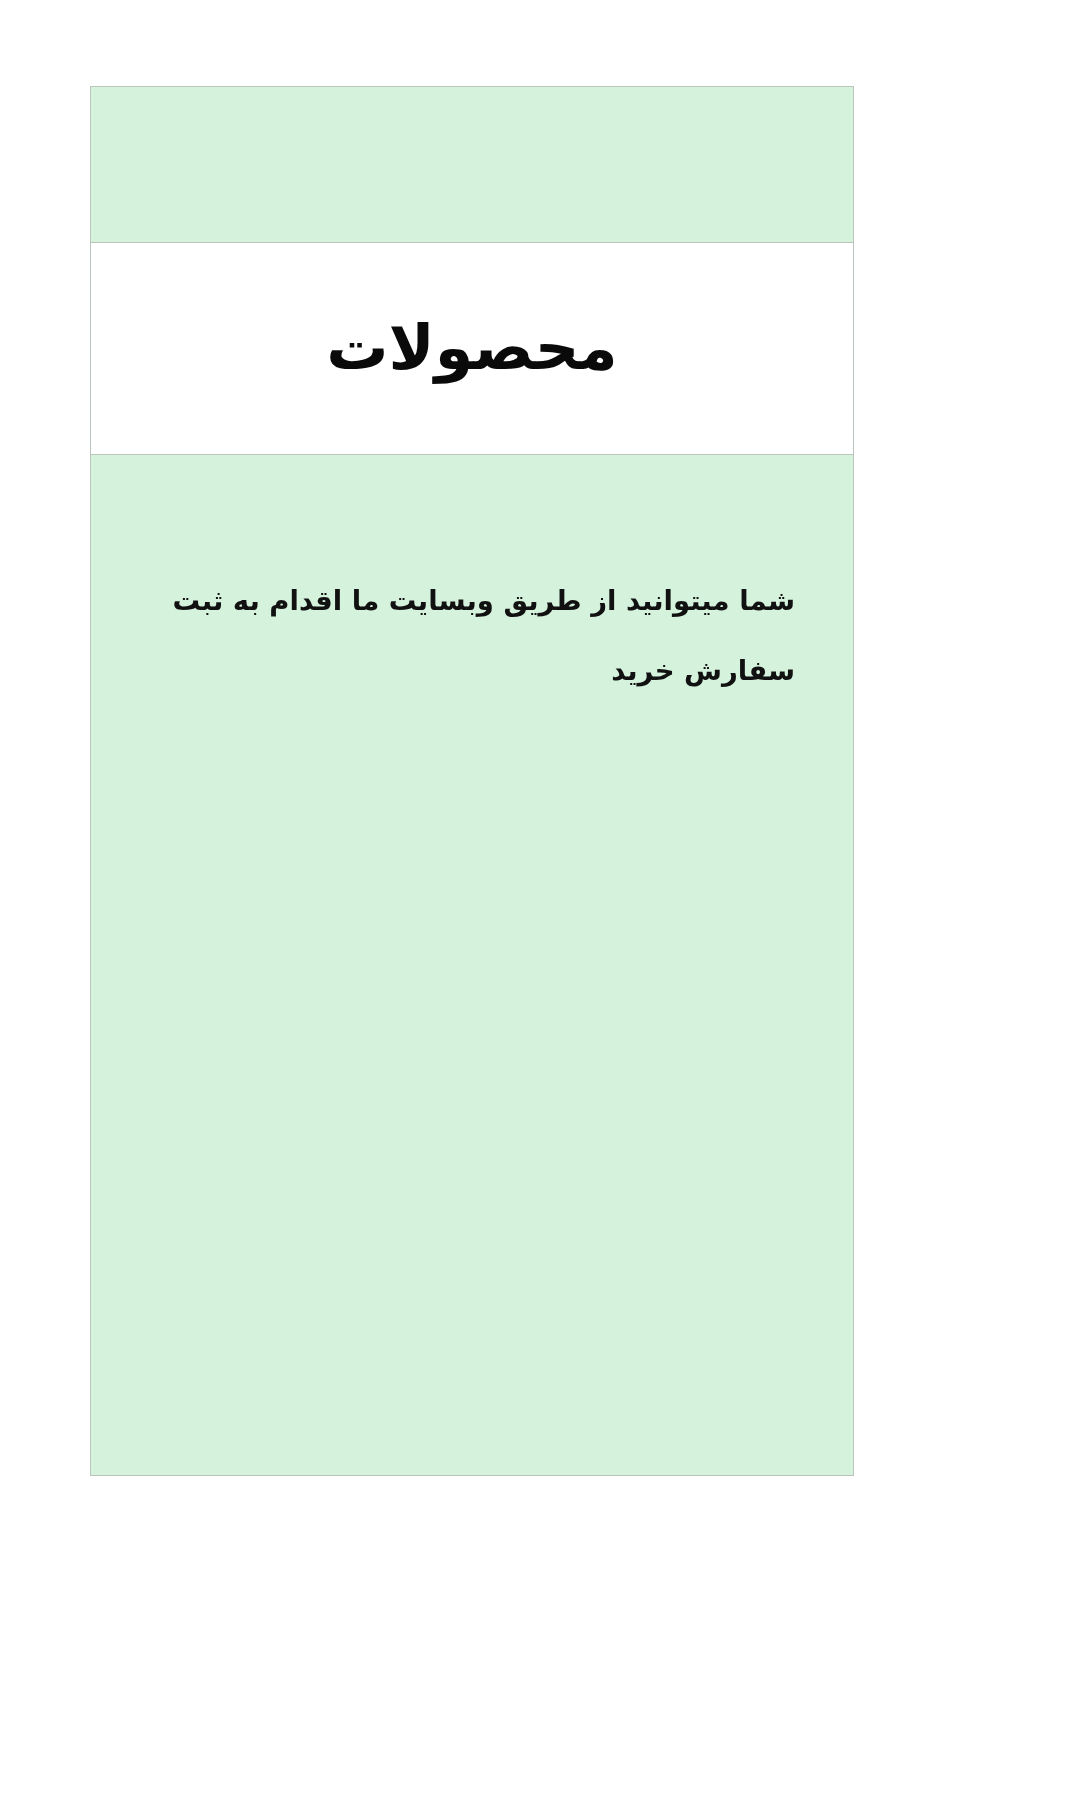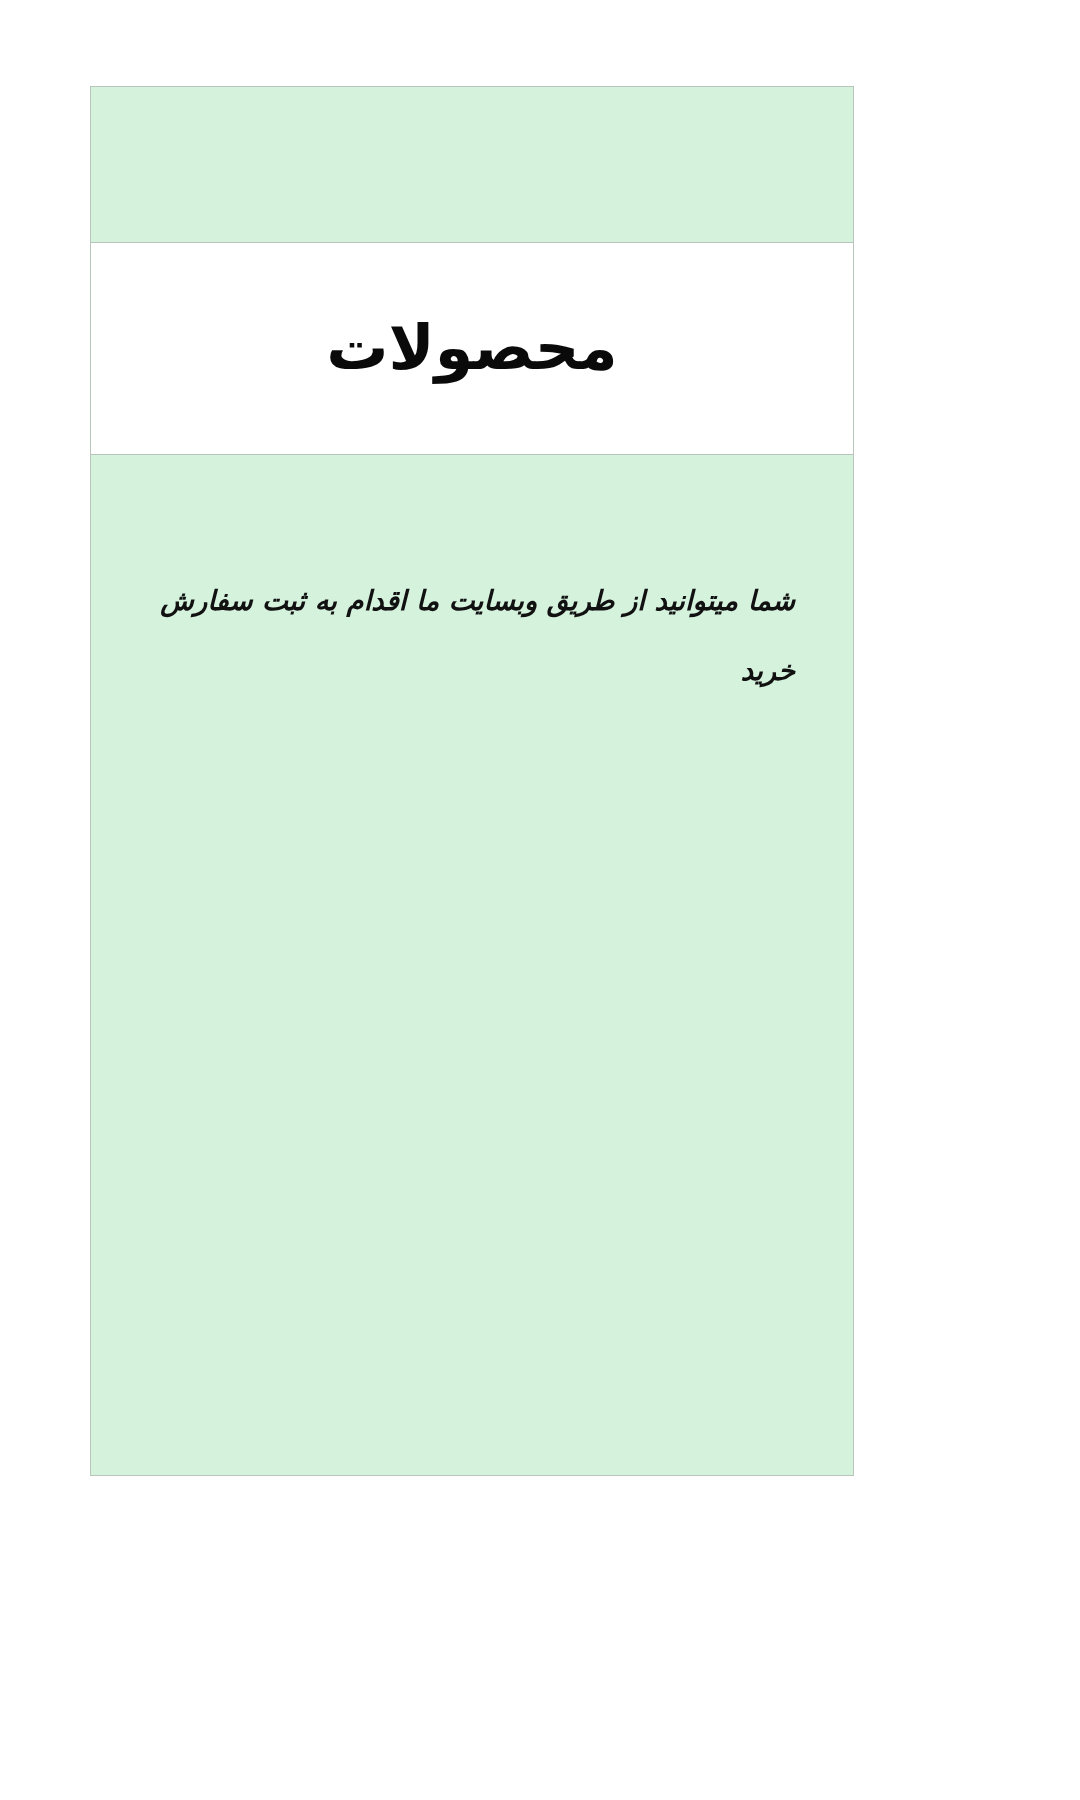--- a/index.html
+++ b/index.html
@@ -62,21 +62,20 @@
     text-align: center;
     direction: rtl;
   }
 
   
   .body-band {
     flex: 1;
     background: #d5f2dd;
     box-sizing: border-box;
     padding: 110px 58px 0 58px;
-    font-style: italic;
   }
 
   .body-paragraph {
     direction: rtl;
     text-align: right;
     font-size: 27.5px;
     font-weight: bold;
     color: #111111;
     line-height: 2.55;
     letter-spacing: 0px;

